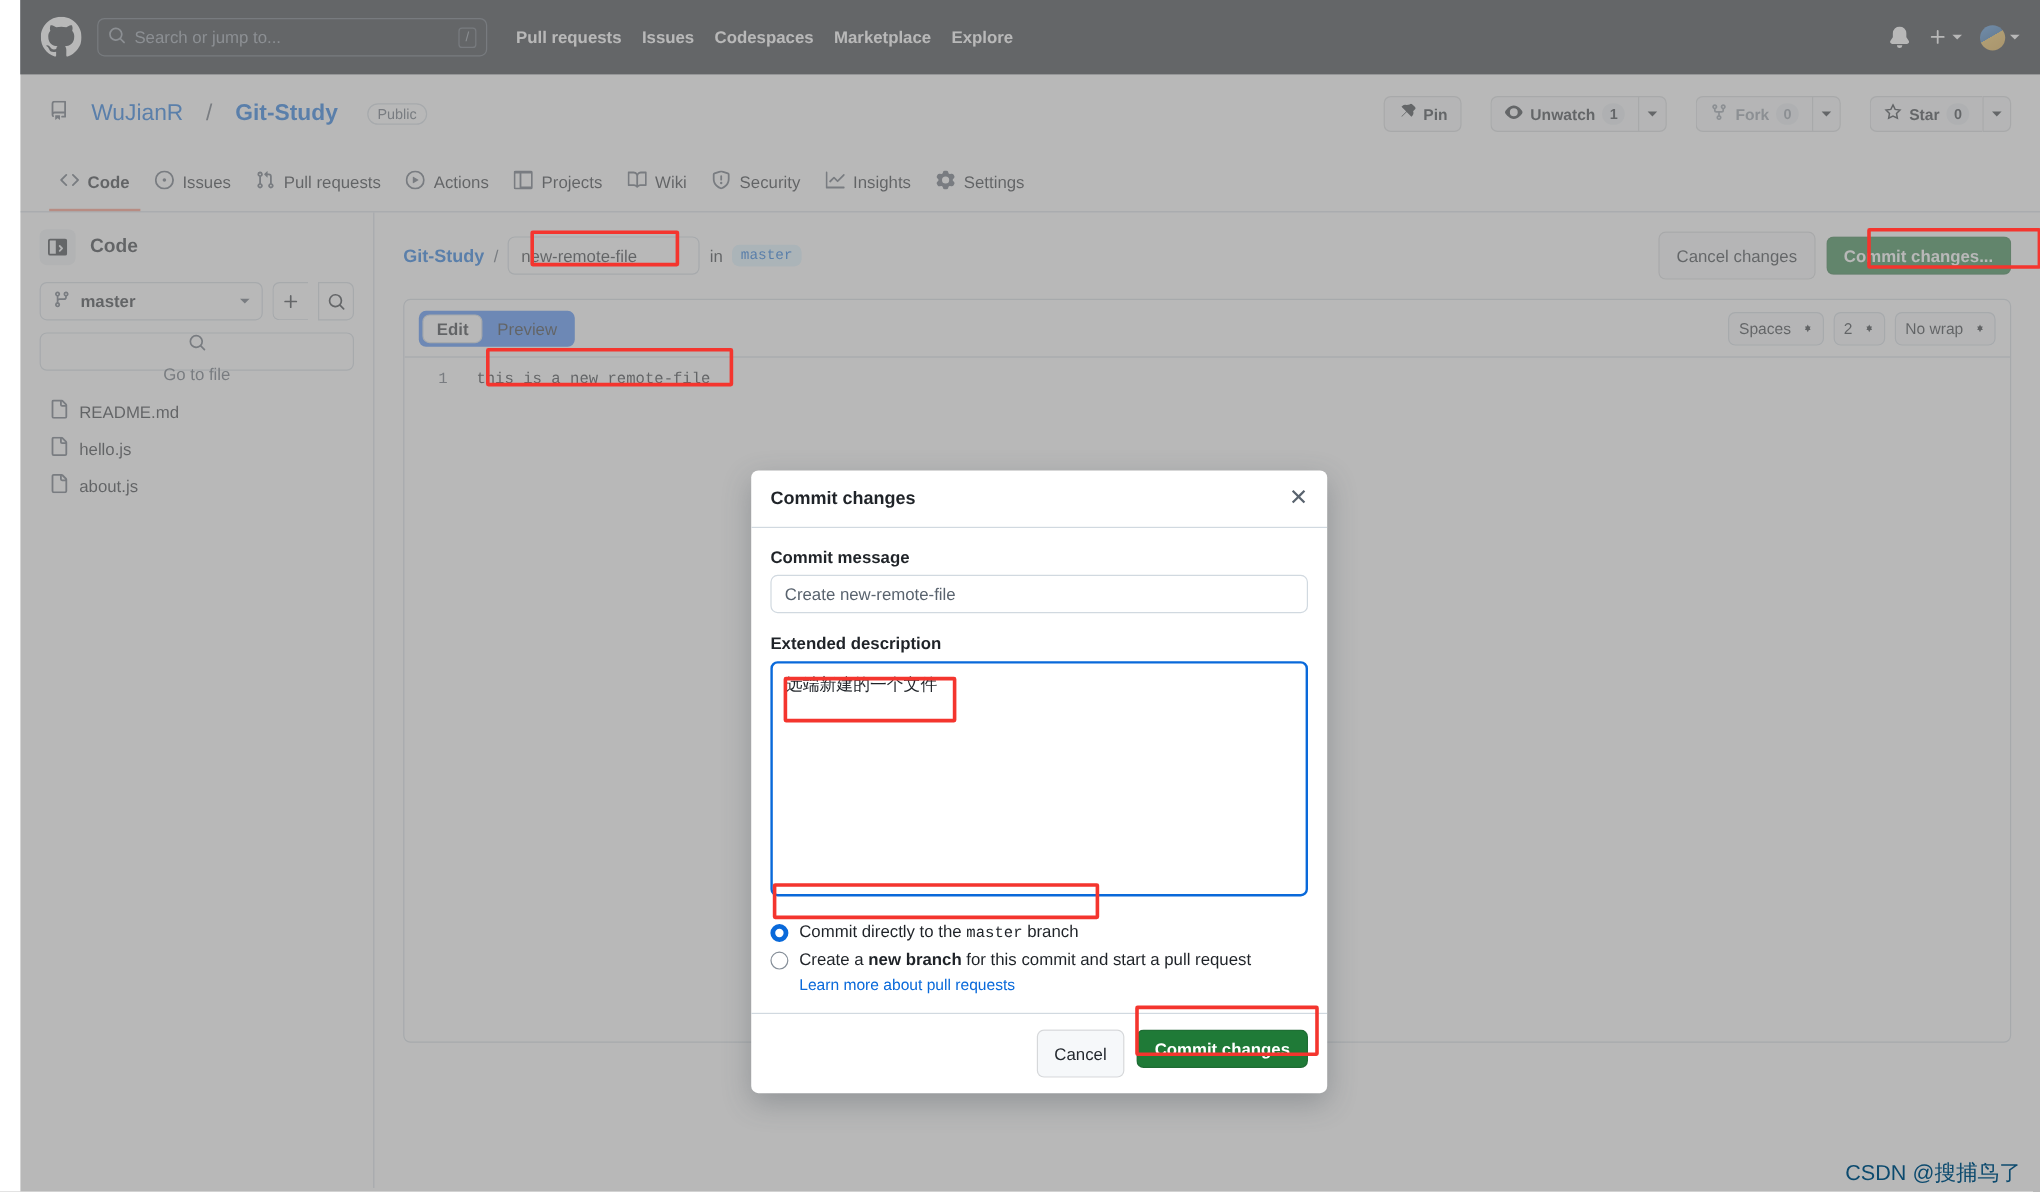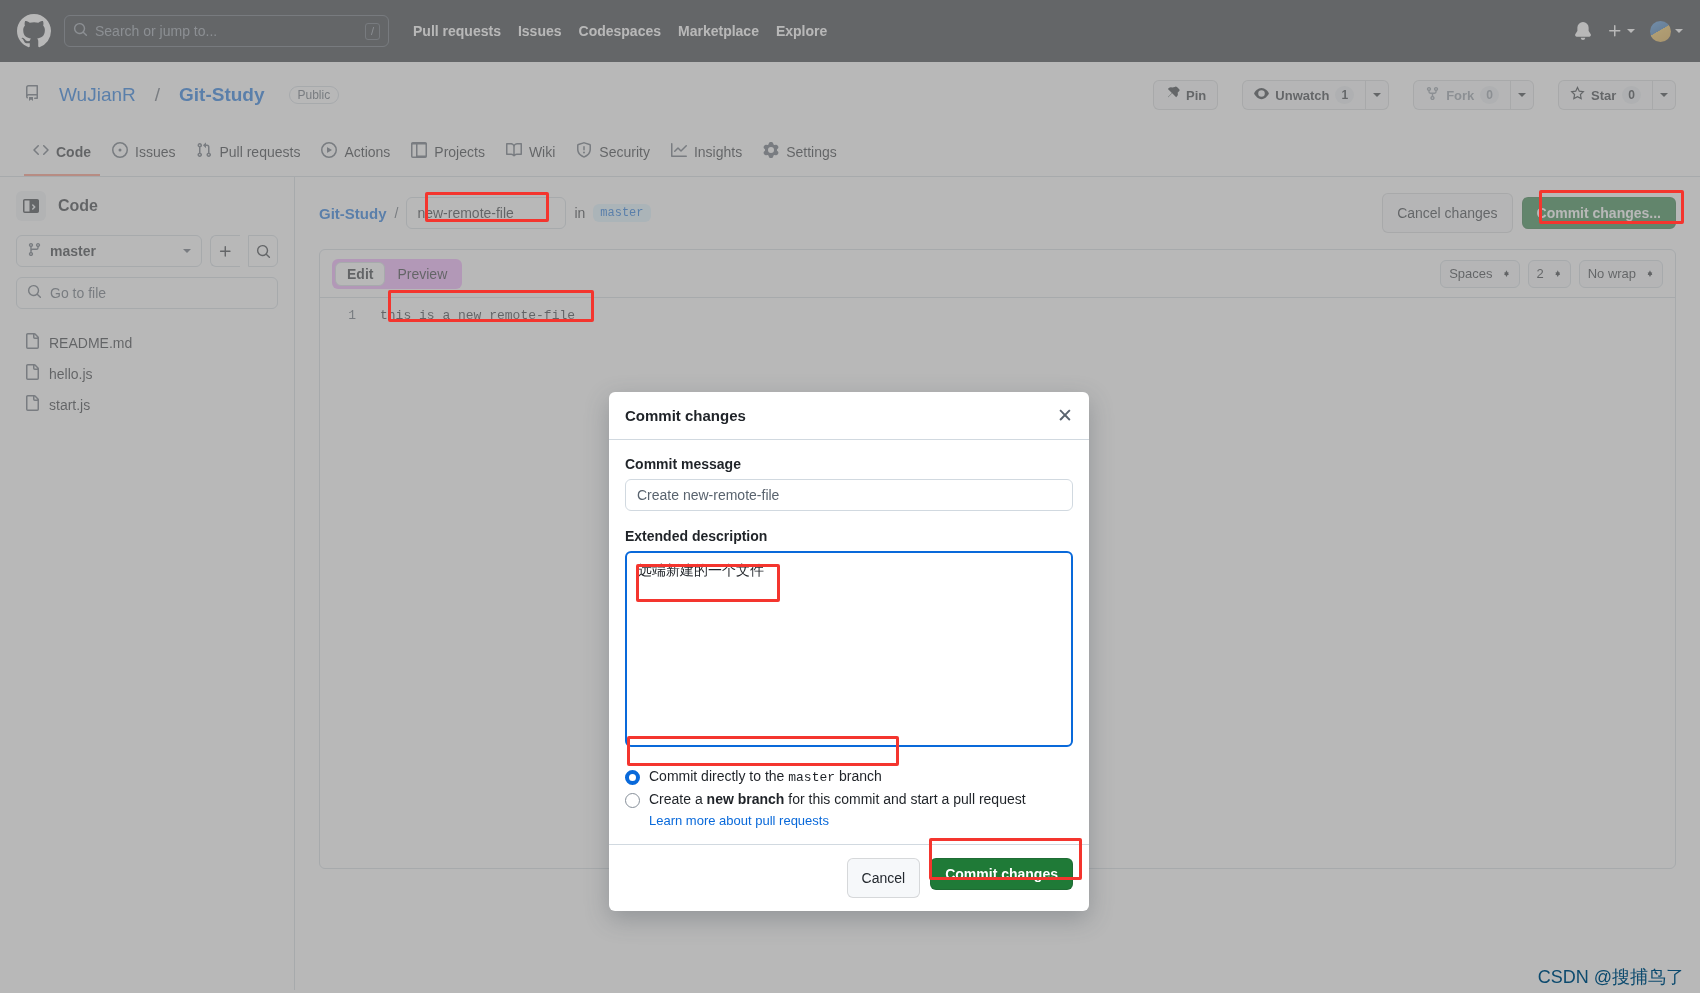--- a/index.html
+++ b/index.html
@@ -8,21 +8,21 @@
     width:1700px; height:993px;
     font-family:"Liberation Sans", sans-serif;
     background:#ffffff;
     overflow:hidden;
     position:relative;
     font-size:14px;
     color:#1f2328;
   }
 
   
-  #page-root { position:absolute; inset:0; }
+  #page-root { position:absolute; inset:0;margin-left:17px; }
   #dimmer {
     position:absolute; inset:0; background:rgba(140,140,140,0.62);
     z-index:50;
   }
 
   
   .gh-header {
     height:62px; background:#24292f; display:flex; align-items:center;
     padding:0 17px; color:#fff;
   }
@@ -114,21 +114,21 @@
   .branch-select .caret { margin-left:auto; color:#59636e; }
   .icon-btn {
     width:30px;height:32px;border:1px solid #d1d9e0;border-radius:6px;
     display:flex;align-items:center;justify-content:center;cursor:pointer;
   }
   .icon-btn.joined-l { border-top-right-radius:0;border-bottom-right-radius:0;border-right:none; }
   .icon-btn.joined-r { border-top-left-radius:0;border-bottom-left-radius:0; }
   .gotofile {
     margin-top:10px; height:32px; border:1px solid #d1d9e0; border-radius:6px;
     display:flex; align-items:center; gap:8px; padding:0 10px;
-    color:#59636e; font-size:14px; cursor:text;
+    color:#59636e; font-size:14px; cursor:text;flex-direction:column;
   }
   .file-list { margin-top:18px; }
   .file-item {
     display:flex; align-items:center; gap:9px; padding:6px 8px;
     font-size:14px; border-radius:6px; cursor:pointer;
   }
 
   
   .main { flex:1; padding:16px 24px 0 24px; min-width:0; }
   .path-row { display:flex; align-items:center; gap:8px; }
@@ -159,21 +159,21 @@
   
   .editor-frame {
     margin-top:16px; border:1px solid #d1d9e0; border-radius:6px; overflow:hidden;
     height:620px; background:#fff;
   }
   .editor-toolbar {
     height:48px; display:flex; align-items:center; padding:0 12px;
     border-bottom:1px solid #d1d9e0;
   }
   .seg {
-    display:flex; background:#f0abfc; border-radius:6px; padding:3px;
+    display:flex; background:#3b82f6; border-radius:6px; padding:3px;
   }
   .seg .sbtn {
     font-size:14px; padding:4px 12px; border-radius:6px; cursor:pointer;
     color:#1f2328;
   }
   .seg .sbtn.active { background:#fff; border:1px solid #d1d9e0; font-weight:600; padding:3px 11px; }
   .toolbar-right { margin-left:auto; display:flex; gap:8px; }
   .mini-select {
     height:28px; border:1px solid #d1d9e0; border-radius:6px; background:#f6f8fa;
     display:flex; align-items:center; gap:10px; padding:0 8px; font-size:13px;
@@ -483,21 +483,21 @@
         <div class="file-item">
           <span><svg viewBox="0 0 16 16" width="16" height="16" fill="#59636e">
                 <path d="M2 1.75C2 .784 2.784 0 3.75 0h6.586c.464 0 .909.184 1.237.513l2.914 2.914c.329.328.513.773.513 1.237v9.586A1.75 1.75 0 0 1 13.25 16h-9.5A1.75 1.75 0 0 1 2 14.25Zm1.75-.25a.25.25 0 0 0-.25.25v12.5c0 .138.112.25.25.25h9.5a.25.25 0 0 0 .25-.25V6h-2.75A1.75 1.75 0 0 1 9 4.25V1.5Zm6.75.062V4.25c0 .138.112.25.25.25h2.688l-.011-.013-2.914-2.914-.013-.011Z"></path>
               </svg></span>
           <span>hello.js</span>
         </div>
         <div class="file-item">
           <span><svg viewBox="0 0 16 16" width="16" height="16" fill="#59636e">
                 <path d="M2 1.75C2 .784 2.784 0 3.75 0h6.586c.464 0 .909.184 1.237.513l2.914 2.914c.329.328.513.773.513 1.237v9.586A1.75 1.75 0 0 1 13.25 16h-9.5A1.75 1.75 0 0 1 2 14.25Zm1.75-.25a.25.25 0 0 0-.25.25v12.5c0 .138.112.25.25.25h9.5a.25.25 0 0 0 .25-.25V6h-2.75A1.75 1.75 0 0 1 9 4.25V1.5Zm6.75.062V4.25c0 .138.112.25.25.25h2.688l-.011-.013-2.914-2.914-.013-.011Z"></path>
               </svg></span>
-          <span>start.js</span>
+          <span>about.js</span>
         </div>
       </div>
     </aside>
 
     <main class="main">
       <div class="path-row">
         <a class="path-repo">Git-Study</a>
         <span class="path-slash">/</span>
         <div class="filename-input">
           <span>new-remote-file</span>

